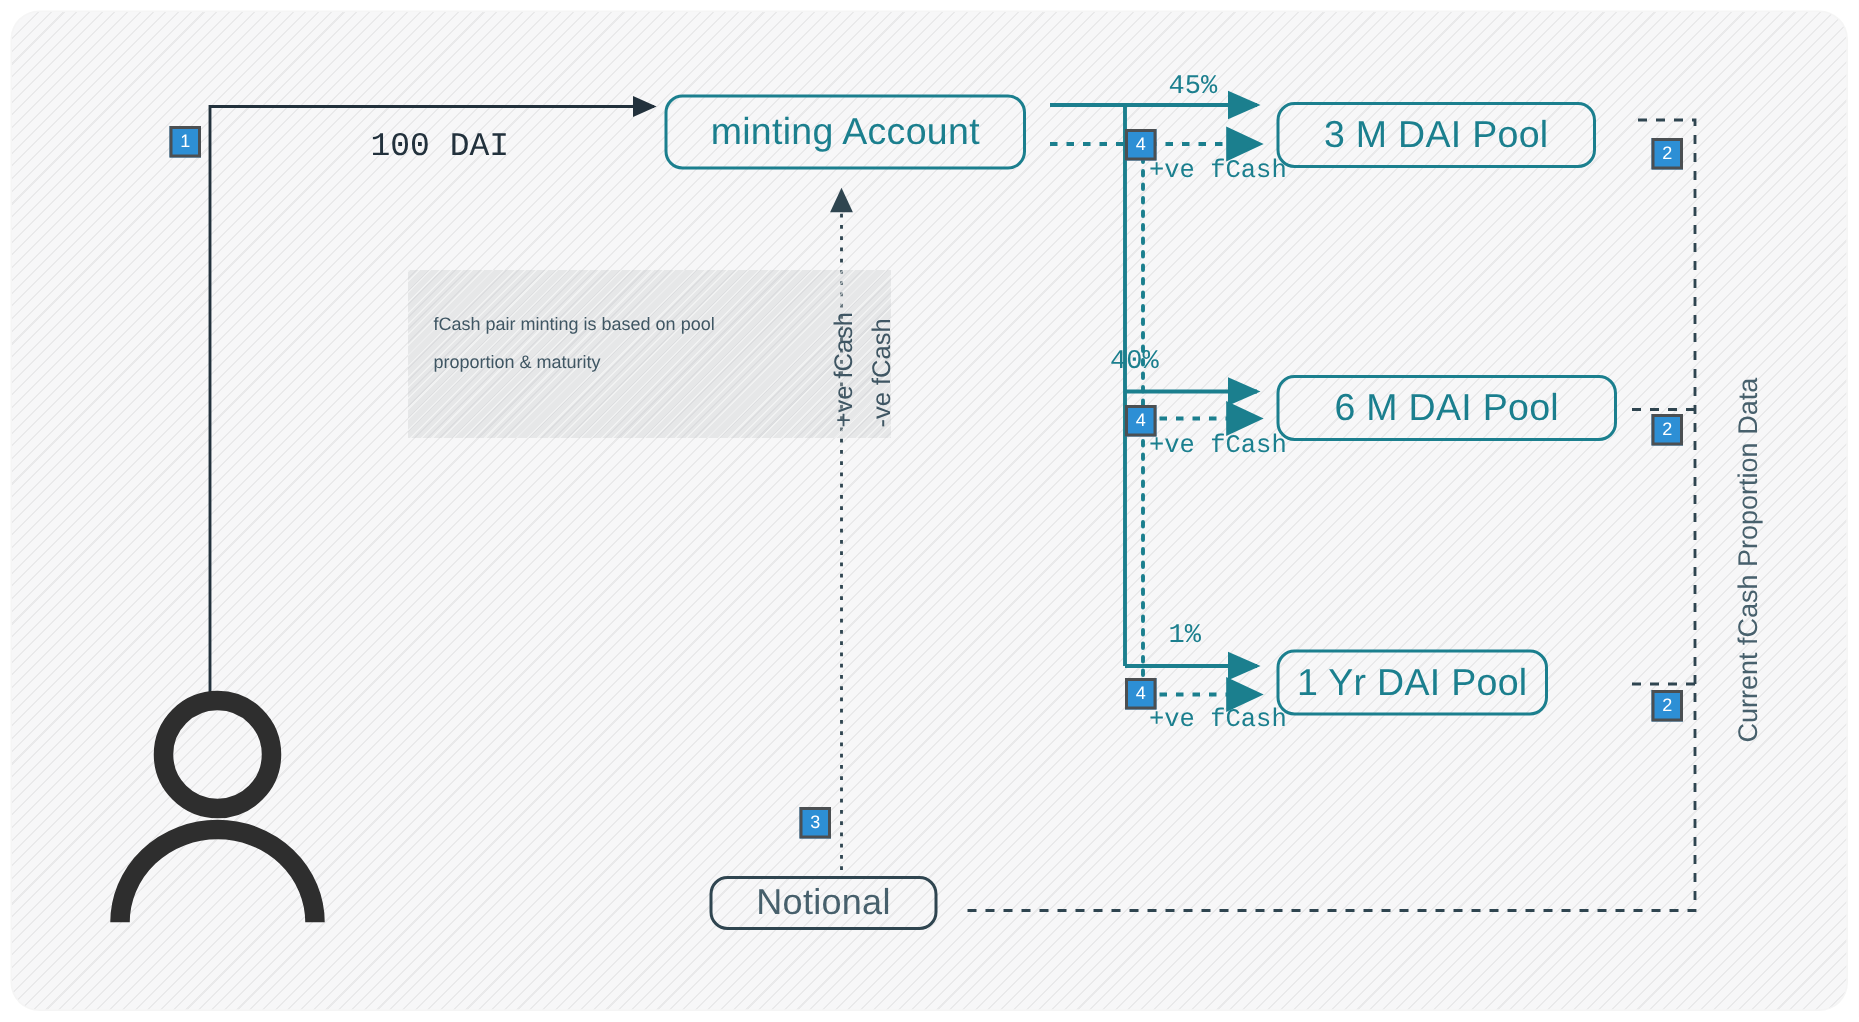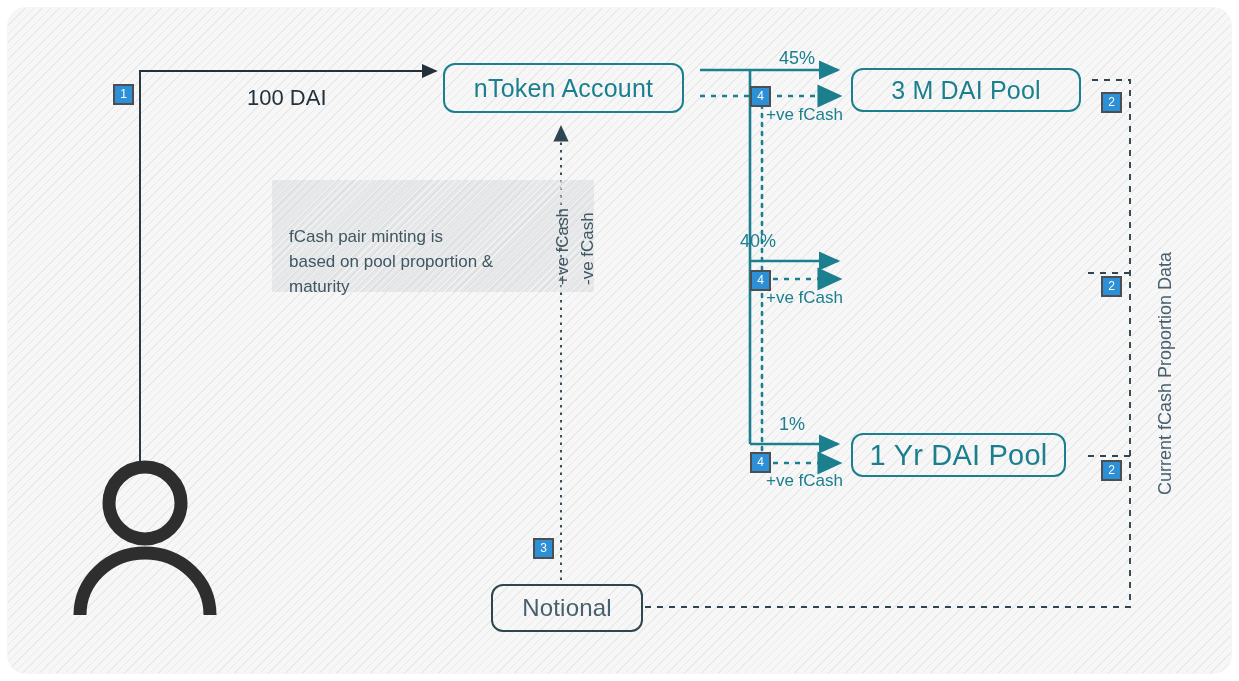--- a/index.html
+++ b/index.html
@@ -52,54 +52,54 @@
   .node.teal{
     border:2px solid #1b7f8e;
     color:#1b7f8e;
   }
   .node.slate{
     border:2px solid #2f4550;
     color:#47606c;
   }
 
   #node-ntoken{ left:443px; top:63px;  width:241px; height:50px; font-size:25px; }
-  #node-pool-3m{ left:851px; top:68px;  width:230px; height:44px; font-size:25px; }
+  #node-pool-3m{ left:851px; top:68px;  width:213px; height:44px; font-size:25px; }
   #node-pool-6m{ left:851px; top:250px; width:227px; height:44px; font-size:25px; }
-  #node-pool-1y{ left:851px; top:433px; width:215px; height:44px; font-size:29px; }
-  #node-notional{ left:491px; top:584px; width:152px; height:48px; font-size:24px; }
+  #node-pool-1y{ left:851px; top:433px; width:181px; height:44px; font-size:25px; }
+  #node-notional{ left:473px; top:584px; width:152px; height:36px; font-size:24px; }
 
   
   #note-block{
     position:absolute;
     left:272px; top:180px;
     width:322px; height:112px;
     background-color:rgba(195,198,203,0.34);
     background-image:repeating-linear-gradient(
         135deg,
         rgba(255,255,255,0.45) 0px,
         rgba(255,255,255,0.45) 1px,
         rgba(0,0,0,0) 1px,
         rgba(0,0,0,0) 5px);
   }
   #note-text{
     position:absolute;
     left:289px; top:204px;
     width:205px;
-    font-size:17px;
+    font-size:12px;
     line-height:25px;
     color:#3f5663;
-    margin-top:20px;
   }
 
   
   .lbl{
     position:absolute;
     font-size:17px;
     color:#3f5663;
     white-space:nowrap;
+    font-family:Liberation Mono, monospace;
   }
   .lbl.teal{ color:#1b7f8e; }
   .lbl.pct{ font-size:18px; color:#1b7f8e; }
 
   #lbl-100dai{ left:247px; top:85px; font-size:22px; color:#22313c; }
 
   #lbl-pct-3m{ left:779px; top:48px; }
   #lbl-pct-6m{ left:740px; top:231px; }
   #lbl-pct-1y{ left:779px; top:414px; }
 
@@ -206,24 +206,25 @@
   </svg>
 
   <svg id="person" viewBox="0 0 150 160" xmlns="http://www.w3.org/2000/svg">
     <circle cx="75" cy="48" r="36" fill="none" stroke="#2e2e2e" stroke-width="13"></circle>
     <path d="M10,160 a65,62 0 0 1 130,0" fill="none" stroke="#2e2e2e" stroke-width="13"></path>
   </svg>
 
   <div id="note-block"></div>
   <div id="note-text">fCash pair minting is based on pool proportion &amp; maturity</div>
 
-  <div class="node teal" id="node-ntoken">nToken Account</div>
+  <div class="node teal" id="node-ntoken">minting Account</div>
 
   <div class="node teal" id="node-pool-3m">3 M DAI Pool</div>
 
+  <div class="node teal" id="node-pool-6m">6 M DAI Pool</div>
 
   <div class="node teal" id="node-pool-1y">1 Yr DAI Pool</div>
 
   <div class="node slate" id="node-notional">Notional</div>
 
   <div class="lbl" id="lbl-100dai">100 DAI</div>
 
   <div class="lbl pct" id="lbl-pct-3m">45%</div>
   <div class="lbl pct" id="lbl-pct-6m">40%</div>
   <div class="lbl pct" id="lbl-pct-1y">1%</div>

